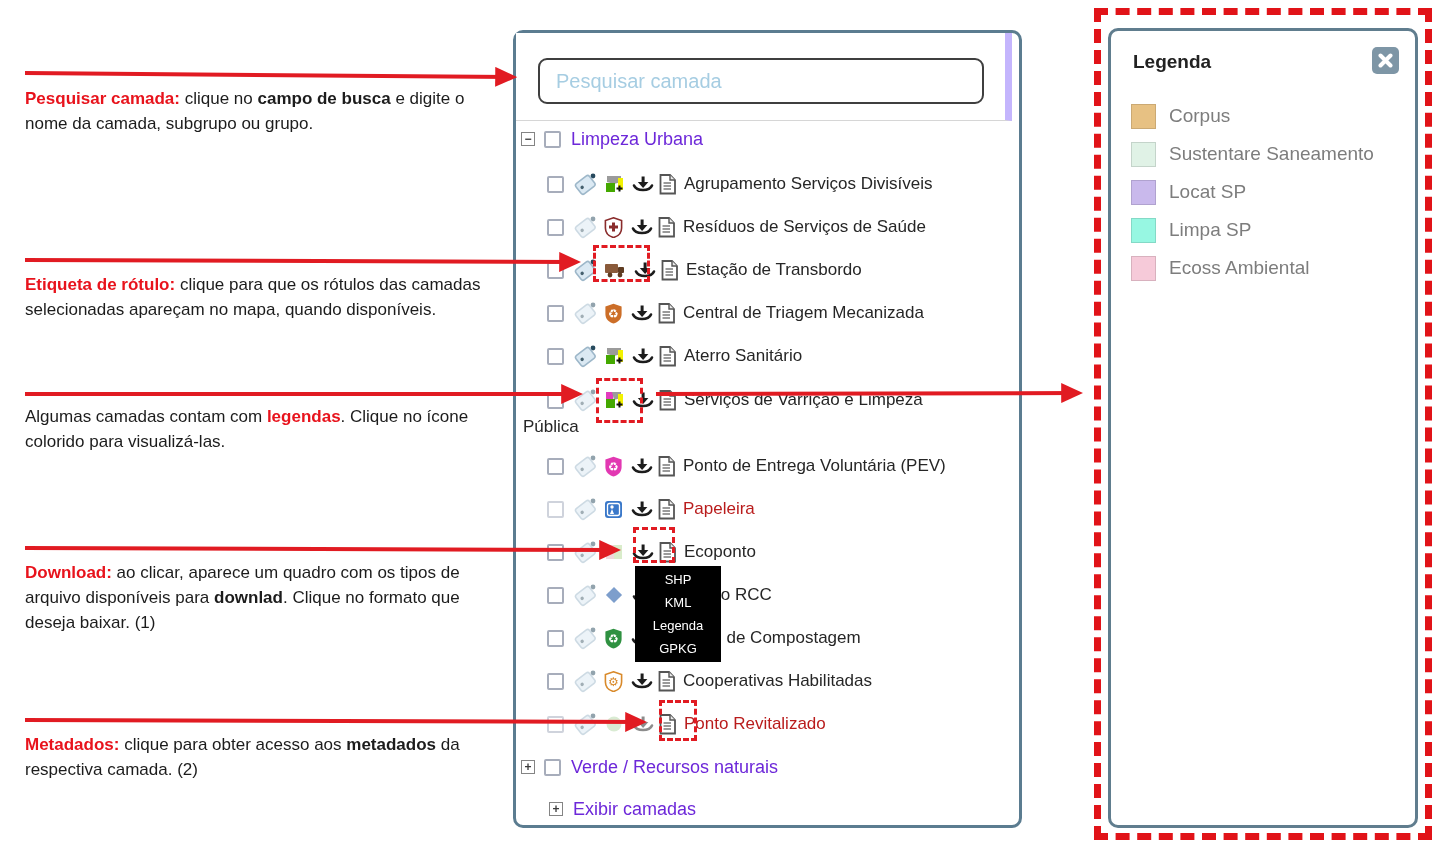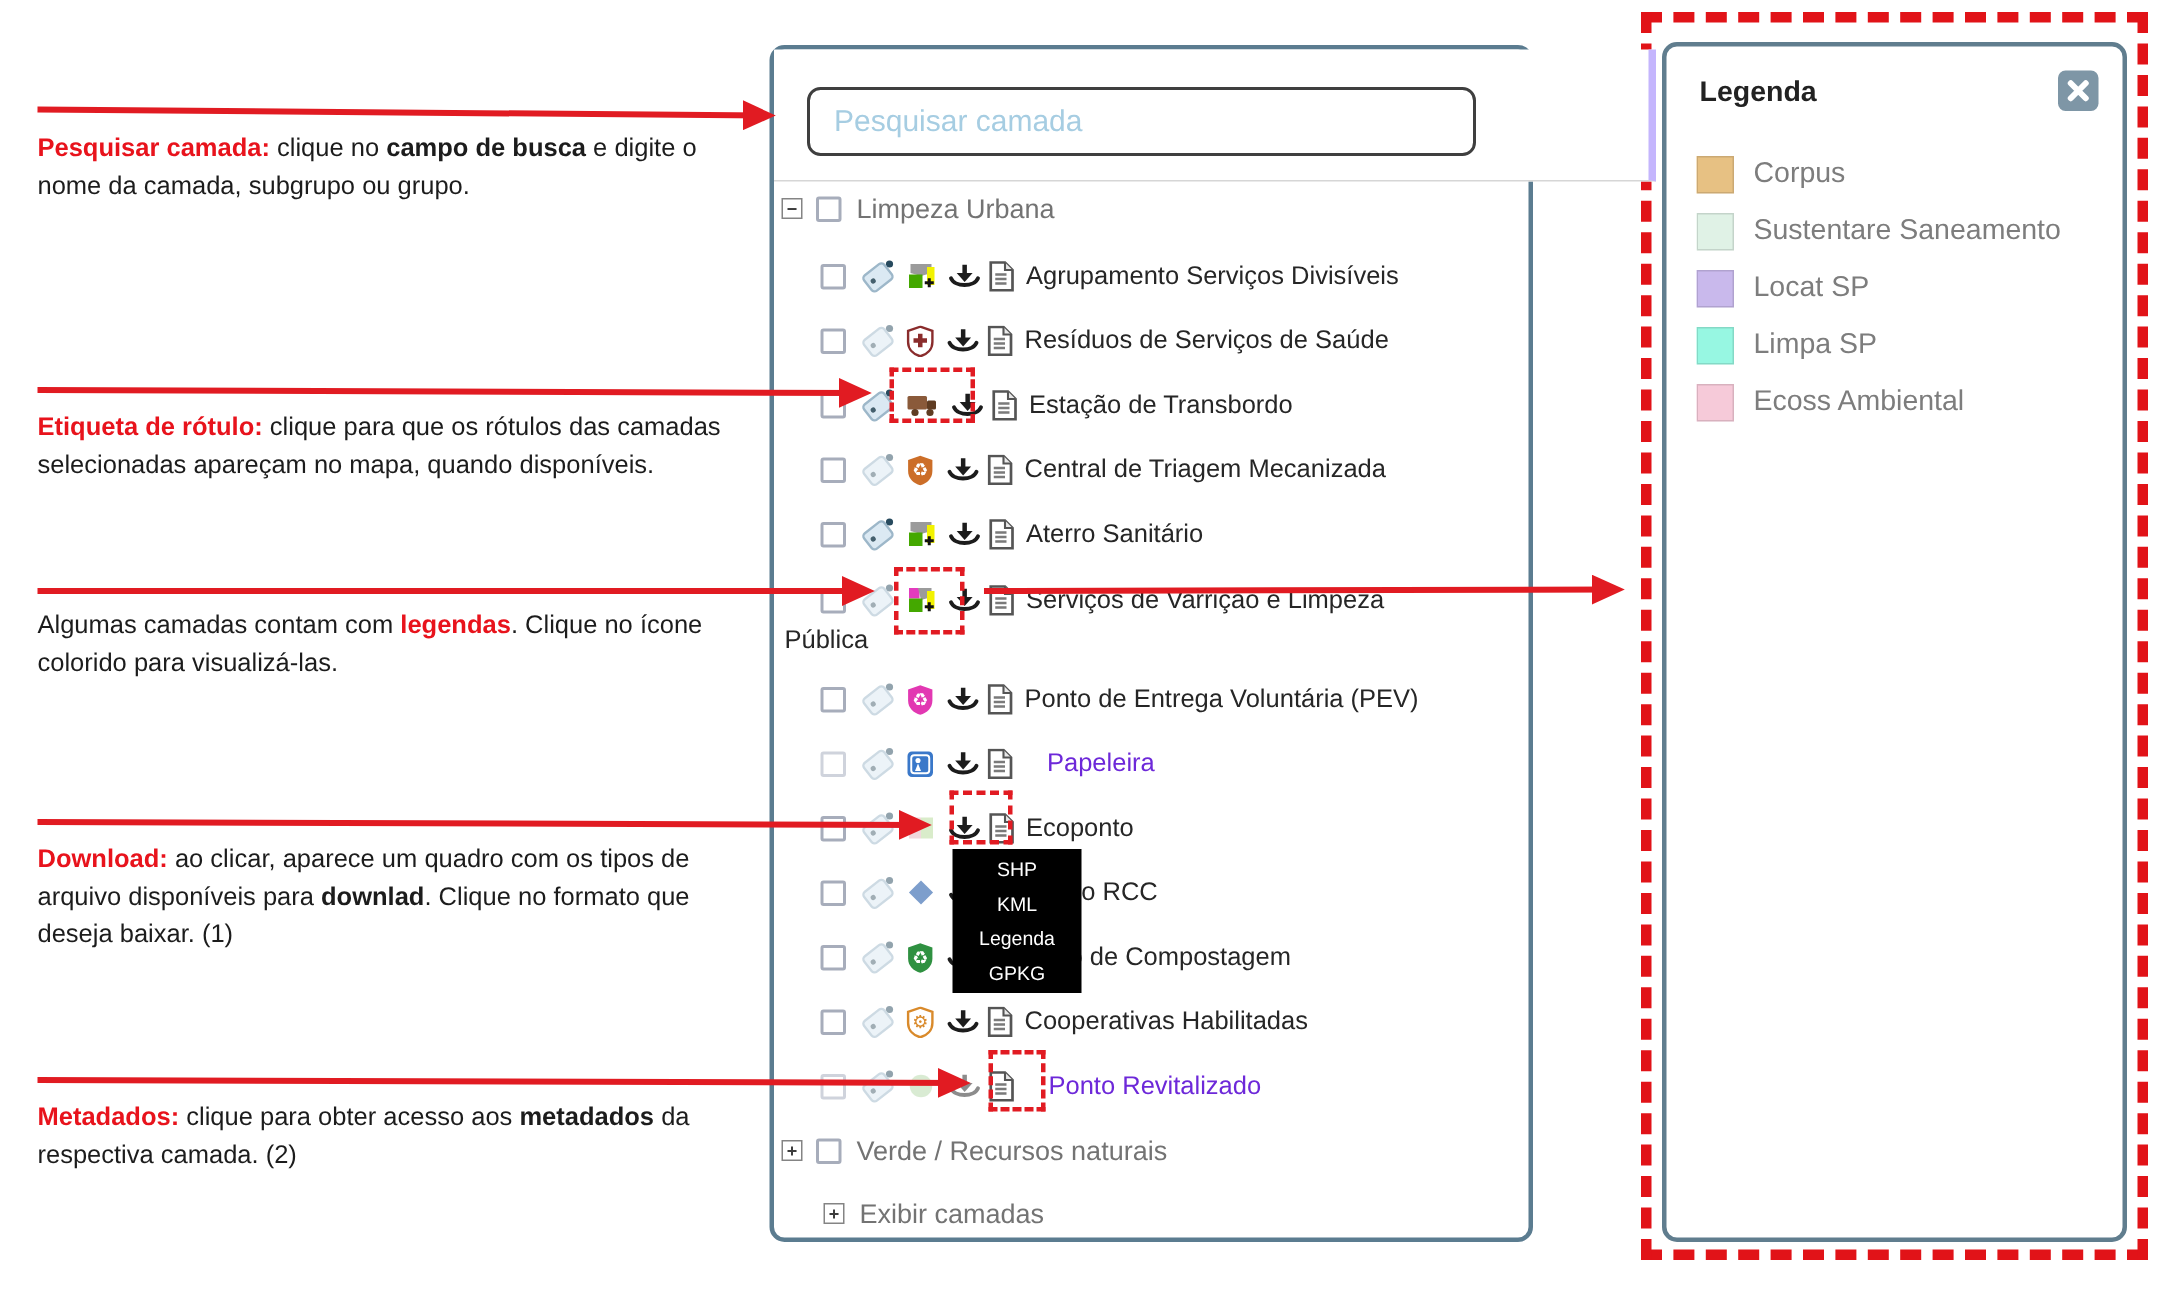--- a/index.html
+++ b/index.html
@@ -14,36 +14,36 @@
 
   
   #arrow-layer { position:absolute; left:0; top:0; z-index:60; pointer-events:none; }
   .hl-box { position:absolute; border:3px dashed #e11b22; z-index:55; pointer-events:none; }
   .legend-frame { position:absolute; left:1094px; top:8px; width:338px; height:832px;
                   border:7px dashed #e11318; z-index:5; pointer-events:none; }
 
   
   .panel { position:absolute; left:513px; top:30px; width:509px; height:798px;
            background:#fff; border:3px solid #5b7c90; border-radius:10px; z-index:10; }
-  .search-card { position:absolute; left:0; top:0; width:588px; height:88px; background:#fff;
-                 border-bottom:1px solid #d6d6d6; border-right:5px solid #c4b5fd; }
+  .search-card { position:absolute; left:0; top:0; width:496px; height:88px; background:#fff;
+                 border-bottom:1px solid #d6d6d6; border-right:7px solid #c4b5fd; }
   .search-input { position:absolute; left:22px; top:25px; width:446px; height:46px;
                   border:2px solid #3f3f3f; border-radius:9px; font-size:20px; padding:0 16px;
                   color:#2a6d8f; outline:none; font-family:"Liberation Sans", sans-serif; }
   .search-input::placeholder { color:#a6cde2; opacity:1; }
 
   .trow { position:absolute; height:28px; display:flex; align-items:center; white-space:nowrap; }
   .trow .gap { display:inline-block; }
   .expander { width:14px; height:14px; border:1px solid #848484; background:#fff; color:#3c3c3c;
               font-size:12px; line-height:12px; text-align:center; font-weight:bold; flex:none; }
   .cbox { width:17px; height:17px; border:2px solid #a7adbb; border-radius:2px; background:#fff; flex:none; }
   .cbox.dim { border-color:#cfd3dc; }
-  .glabel { font-size:18px; color:#737373; margin-left:10px; }
+  .glabel { font-size:18px; color:#6d28d9; margin-left:10px; }
   .llabel { font-size:17px; color:#262626; }
-  .llabel.dim { color:#6d28d9;margin-left:15px; }
+  .llabel.dim { color:#b91c1c; }
   .icon-slot { display:flex; align-items:center; justify-content:center; flex:none; }
   .dimmed { opacity:0.5; }
   .wrap-line { position:absolute; font-size:17px; color:#262626; }
 
   
   .dl-menu { position:absolute; left:635px; top:566px; width:86px; height:96px; background:#000;
              z-index:40; display:flex; flex-direction:column; justify-content:center; }
   .dl-menu .opt { color:#fff; font-size:13px; text-align:center; line-height:23px; cursor:pointer; }
 
   

